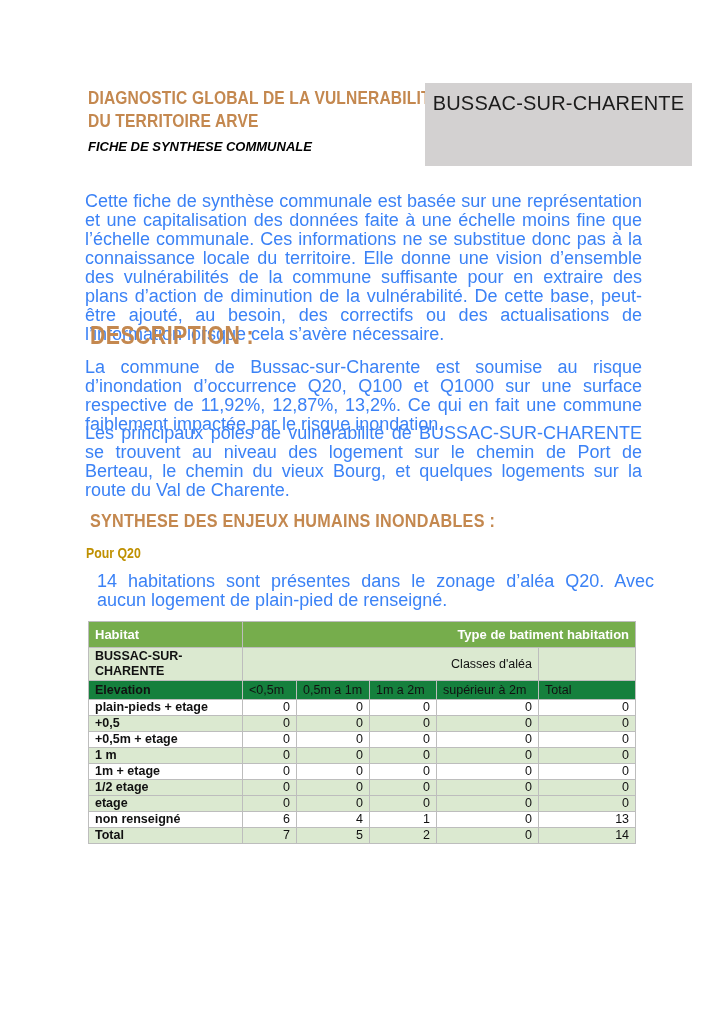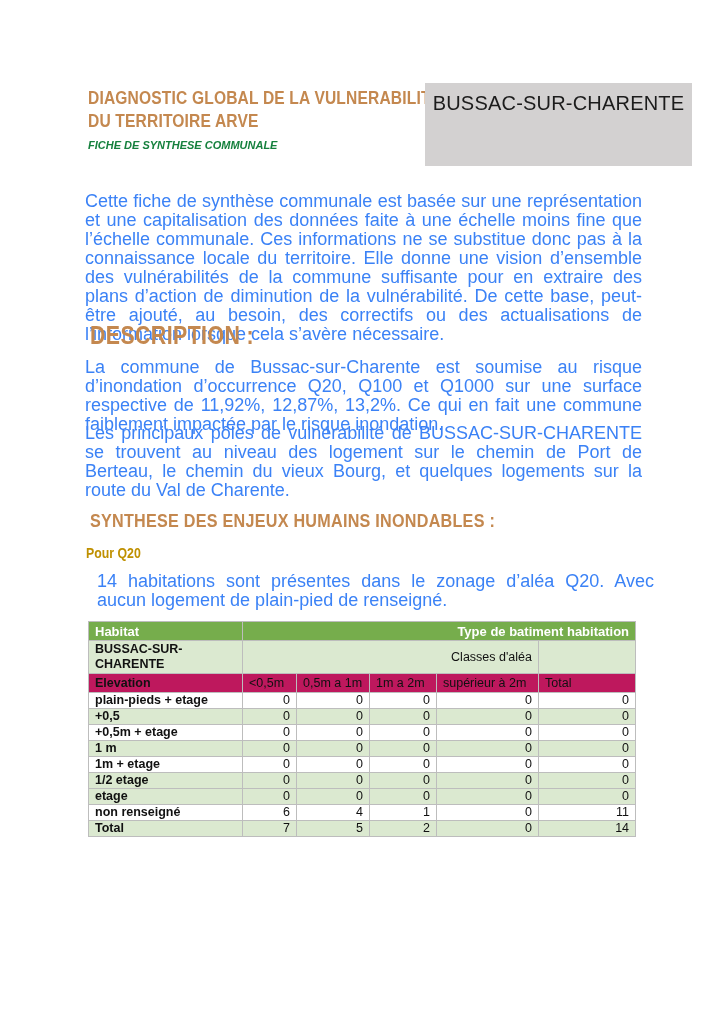--- a/index.html
+++ b/index.html
@@ -6,21 +6,21 @@
   html,body { background:#ffffff; }
   body { width:724px; height:1024px; position:relative; font-family:"Liberation Sans", sans-serif; color:#111; overflow:hidden; }
 
   .page { position:absolute; inset:0; background:#ffffff; }
 
   
   .header-left { position:absolute; left:88px; top:86px; width:340px; }
   .doc-title { color:#c4884f; font-weight:bold; font-size:19px; line-height:23px;
                transform:scaleX(0.82); transform-origin:left top; white-space:nowrap;
                letter-spacing:0.2px; }
-  .doc-subtitle { margin-top:7px; color:#15803d; font-style:italic; font-weight:bold; font-size:11px; }
+  .doc-subtitle { margin-top:7px; color:#000000; font-style:italic; font-weight:bold; font-size:13px; }
 
   .commune-box { position:absolute; left:425px; top:83px; width:267px; height:83px;
                  background:#d3d1d1; text-align:center; padding-top:9px;
                  font-size:20px; color:#1c1c1c; letter-spacing:0.2px; }
 
   
   .para { position:absolute; left:85px; width:557px; font-size:18px; line-height:19px;
           text-align:justify; color:#3b82f6; }
   .intro  { top:192px; }
   .desc-p1 { top:358px; }
@@ -34,23 +34,23 @@
   .synth-heading { position:absolute; left:90px; top:510px; font-size:19px;
                    transform:scaleX(0.85); transform-origin:left top; letter-spacing:0.3px; }
   .pour-q20 { position:absolute; left:86px; top:545px; color:#bf9000; font-weight:bold;
               font-size:14px; transform:scaleX(0.88); transform-origin:left top; white-space:nowrap; }
 
   
   table.habitat { position:absolute; left:88px; top:621px; width:547px;
                   border-collapse:collapse; font-size:12.5px; table-layout:fixed; }
   table.habitat td { border:1px solid #bdbdbd; padding:0 6px; height:16px; line-height:15px;
                      overflow:hidden; vertical-align:middle; }
-  tr.head1 td { background:#76ad4c; color:#ffffff; font-weight:bold; height:19px; font-size:13px; }
+  tr.head1 td { background:#76ad4c; color:#ffffff; font-weight:bold; height:26px; font-size:13px; }
   tr.head2 td { height:33px; }
-  tr.head3 td { height:19px; background:#be185d; }
+  tr.head3 td { height:19px; background:#15803d; }
   .alt td { background:#dbe9d0; }
   .white td { background:#ffffff;margin-left:32px; }
   td.lbl { font-weight:bold; }
   td.num { text-align:right; padding-right:9px; }
   td.center { text-align:right; }
 </style>
 </head>
 <body>
 
 <div class="page">
@@ -160,21 +160,21 @@
         <td class="num">0</td>
         <td class="num">0</td>
         <td class="num">0</td>
       </tr>
       <tr class="white">
         <td class="lbl">non renseigné</td>
         <td class="num">6</td>
         <td class="num">4</td>
         <td class="num">1</td>
         <td class="num">0</td>
-        <td class="num">11</td>
+        <td class="num">13</td>
       </tr>
       <tr class="alt">
         <td class="lbl">Total</td>
         <td class="num">7</td>
         <td class="num">5</td>
         <td class="num">2</td>
         <td class="num">0</td>
         <td class="num">14</td>
       </tr>
     </tbody>

